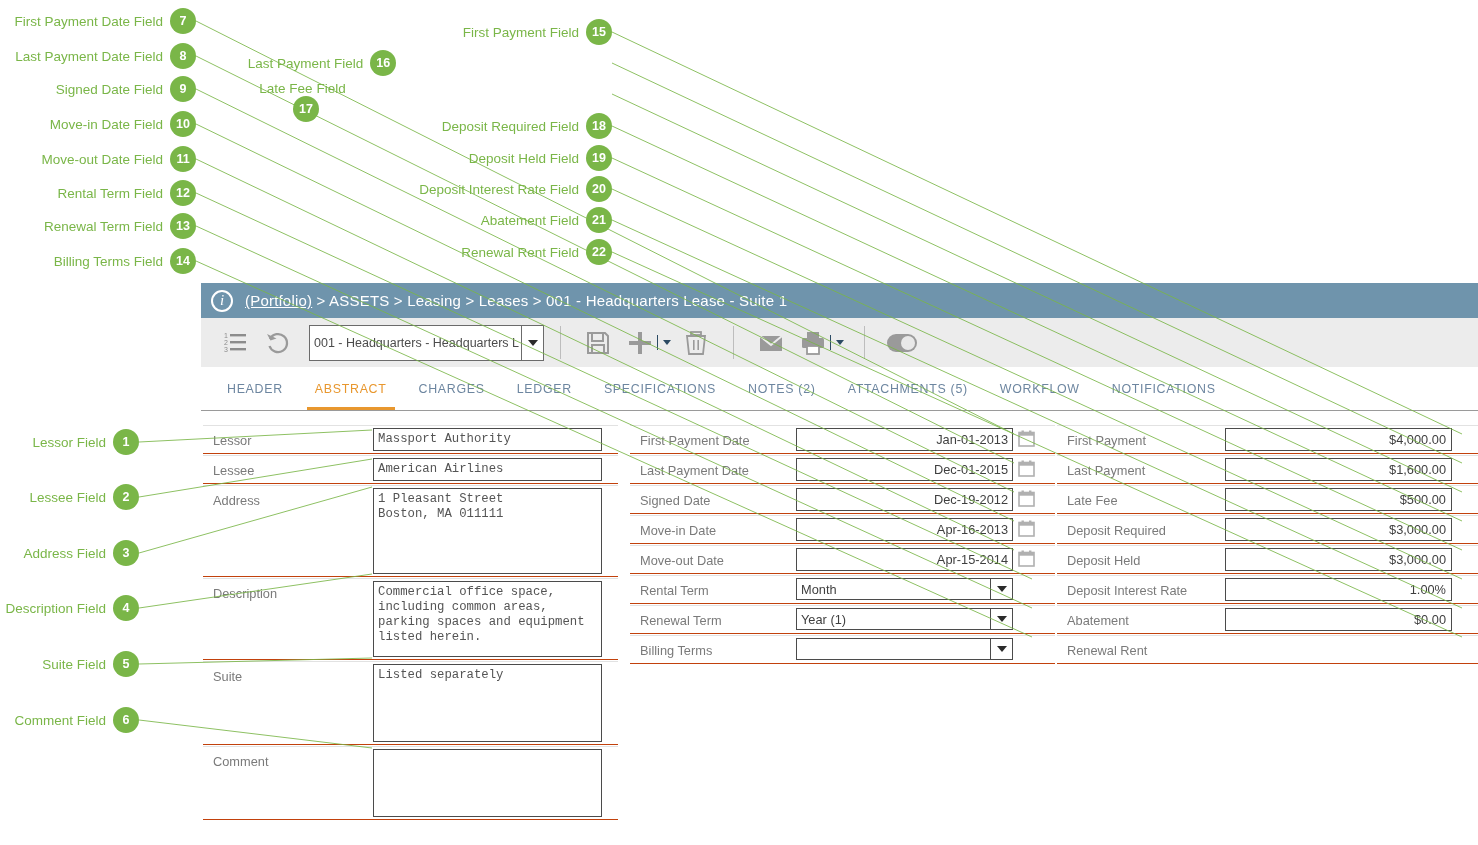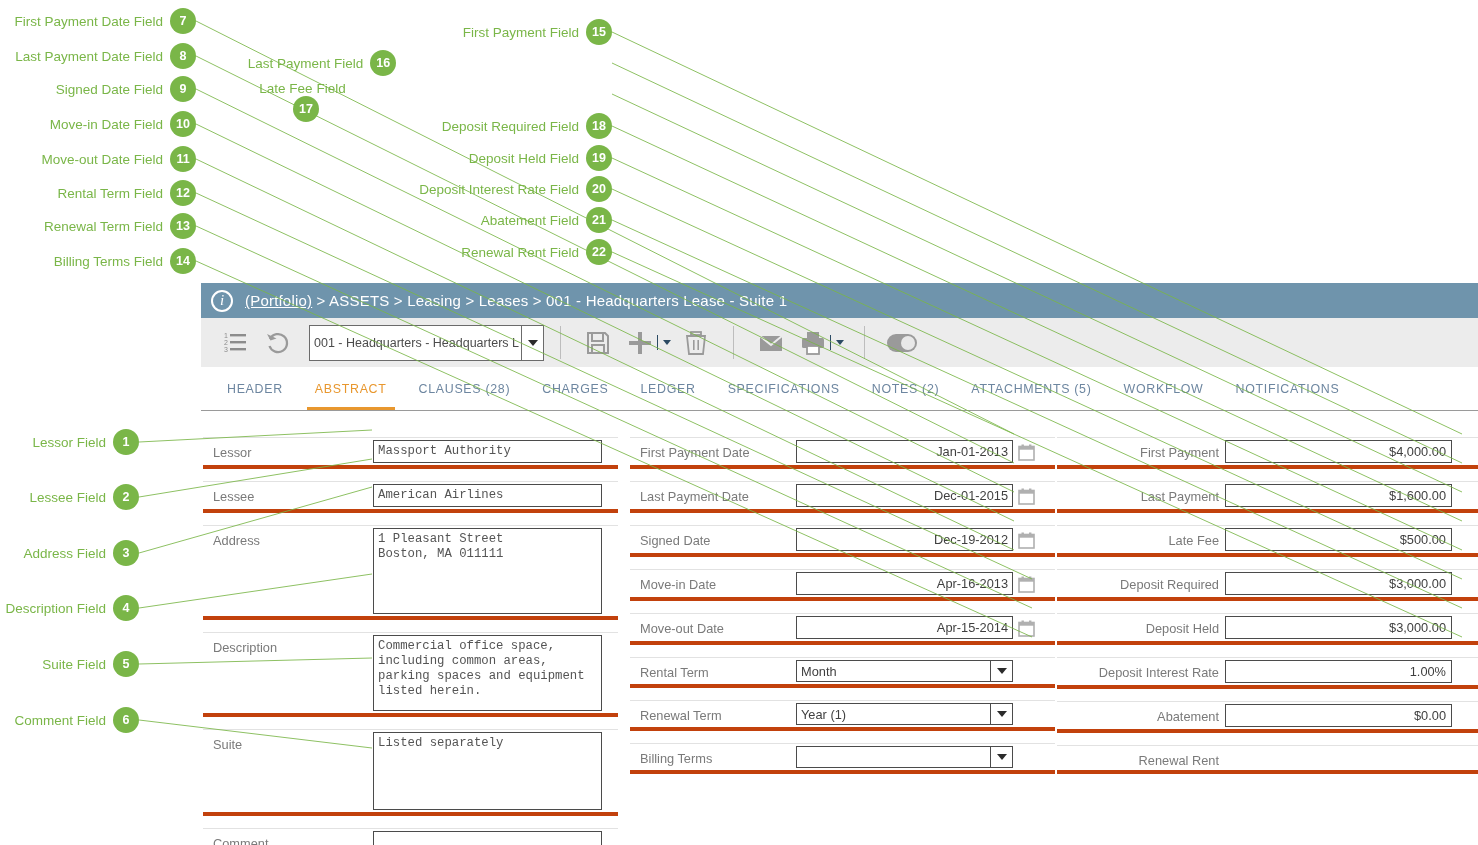--- a/index.html
+++ b/index.html
@@ -204,40 +204,39 @@
   }
   .form-col { flex: 0 0 auto; }
   .col-left   { width: 415px; margin-left: 2px; }
   .col-mid    { width: 425px; margin-left: 12px; }
   .col-right  { width: 421px; margin-left: 2px; }
 
   .frow {
     display: flex;
     align-items: flex-start;
     border-top: 1px solid #e2e2e2;
-    border-bottom: 4px solid #c2410c;
+    border-bottom: 1px solid #c2410c;
     margin-bottom: 1px;
     background: #ffffff;
     min-height: 29px;
-    margin-top: 12px;
   }
   .frow .flabel {
     font-size: 12.8px;
     color: #7a7a7a;
     padding: 7px 6px 0 10px;
     flex: 0 0 auto;
   }
   .col-left  .flabel { width: 170px; }
   .col-mid   .flabel { width: 166px; }
-  .col-right .flabel { width: 168px; text-align: right; }
+  .col-right .flabel { width: 168px; }
 
   .fctl {
     flex: 1 1 auto;
     display: flex;
-    align-items: center;
+    align-items: flex-start;
     padding: 2px 16px 2px 0;
   }
   .input-box {
     border: 1px solid #4b4b4b;
     background: #ffffff;
     font-family: "Liberation Mono", monospace;
     font-size: 12.3px;
     color: #545454;
     padding: 3px 4px;
     line-height: 15px;
@@ -423,21 +422,20 @@
           <span class="toggle-pill">
               <span class="knob"></span>
             </span>
         </div>
       </div>
     </div>
 
     <div class="tabs">
         <div class="tab">HEADER</div>
         <div class="tab active">ABSTRACT</div>
-        <div class="tab">CLAUSES (28)</div>
         <div class="tab">CHARGES</div>
         <div class="tab">LEDGER</div>
         <div class="tab">SPECIFICATIONS</div>
         <div class="tab">NOTES (2)</div>
         <div class="tab">ATTACHMENTS (5)</div>
         <div class="tab">WORKFLOW</div>
         <div class="tab">NOTIFICATIONS</div>
       </div>
 
     <div class="form-area">

